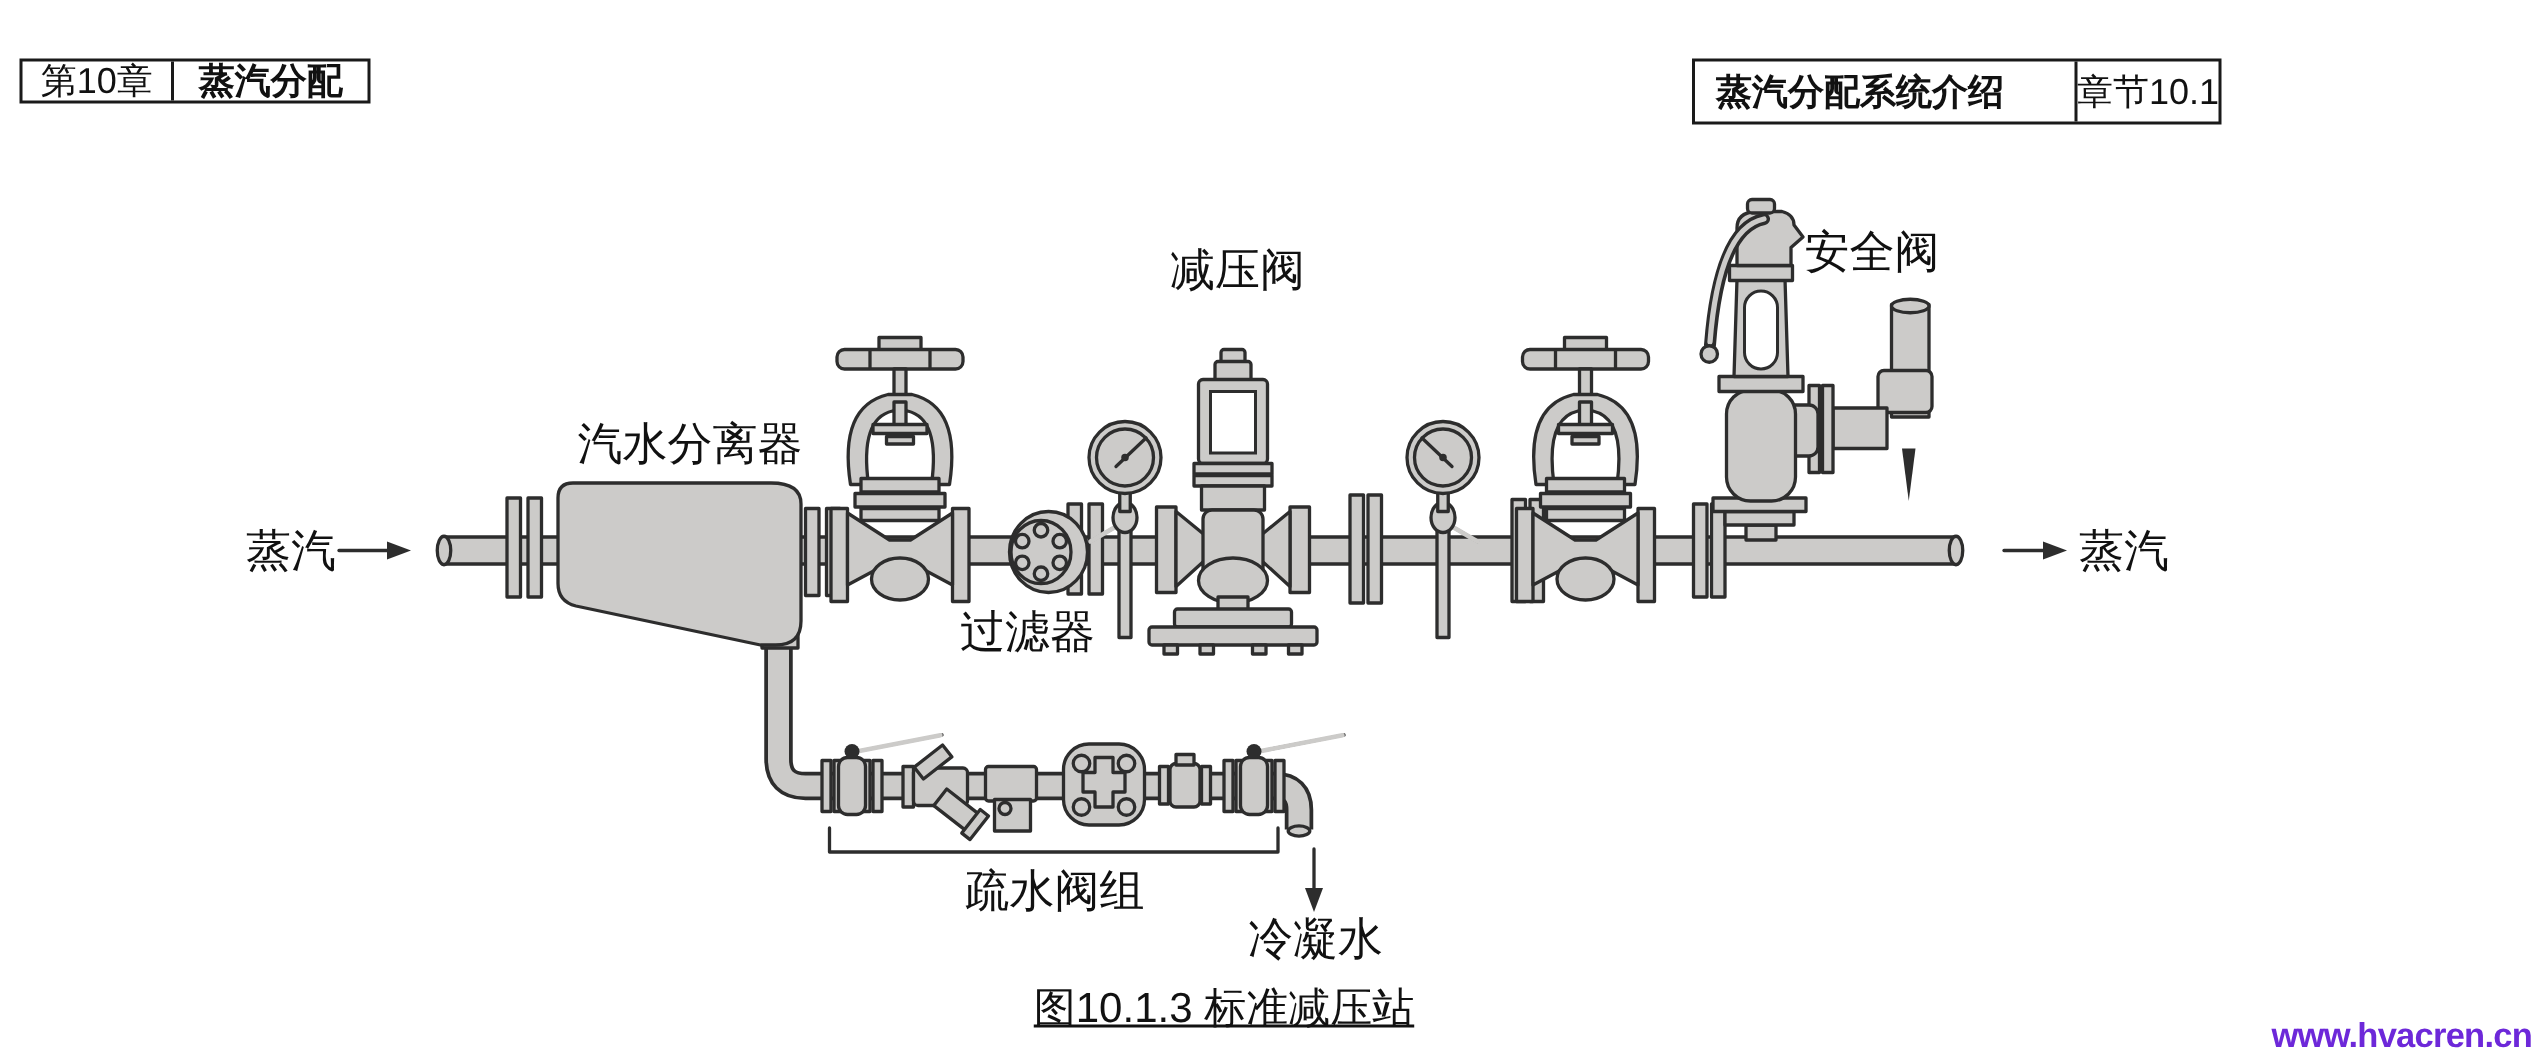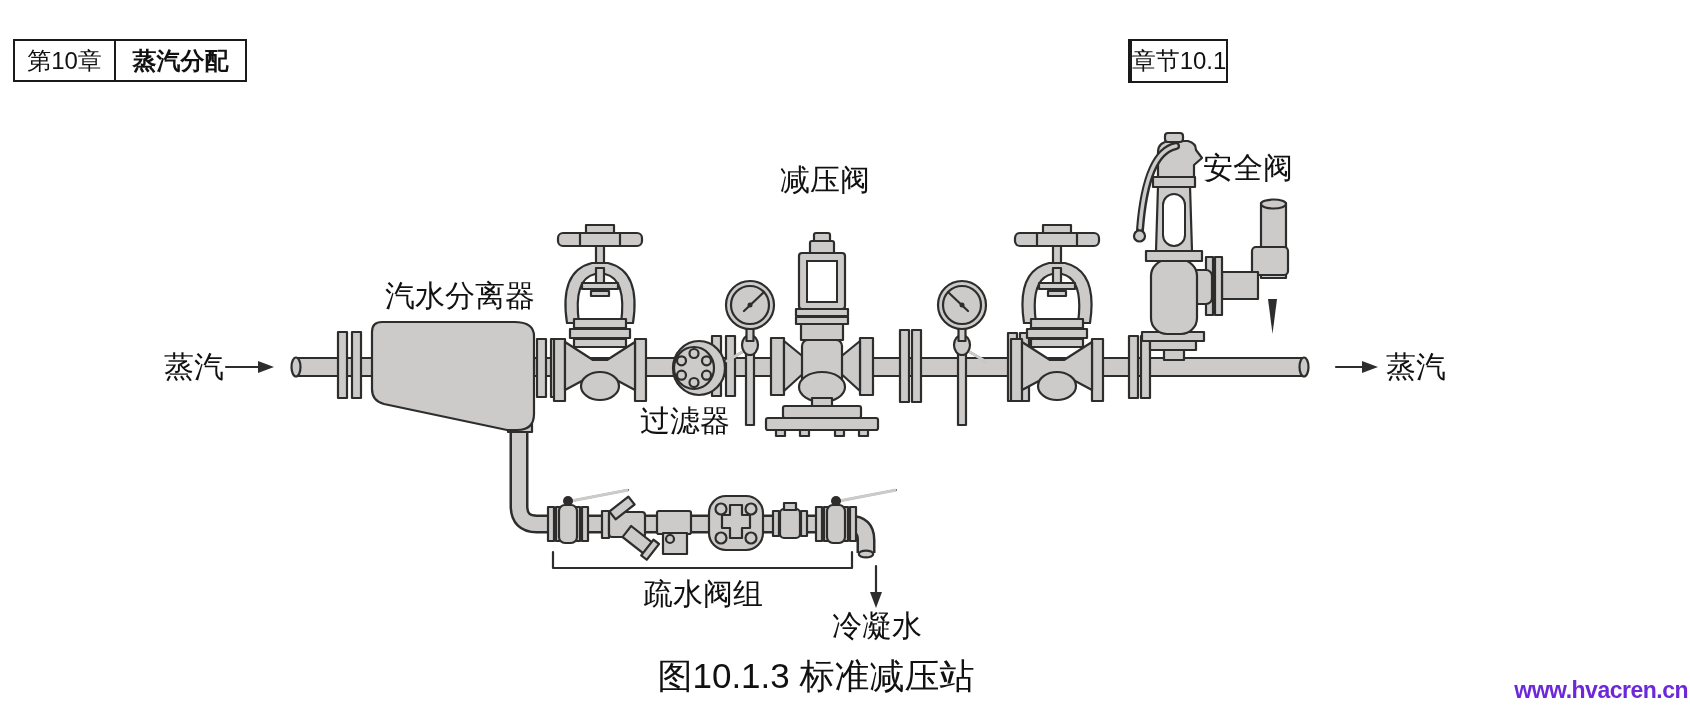--- a/index.html
+++ b/index.html
@@ -3,48 +3,49 @@
 <meta charset="utf-8">
 <style>
   html,body{margin:0;padding:0;background:#fff;}
   .page{position:relative;width:1690px;height:708px;background:#fff;overflow:hidden;
         font-family:"Liberation Sans",sans-serif;color:#111;}
   
   .hbox{position:absolute;display:flex;border:2px solid #1a1a1a;box-sizing:border-box;background:#fff;}
   .hcell{display:flex;align-items:center;justify-content:center;font-size:24px;box-sizing:border-box;white-space:nowrap;}
   .hdiv{border-left:2px solid #1a1a1a;}
   .bold{font-weight:bold;}
-  #hbox-left{left:13px;top:39px;height:43px;}
+  #hbox-left{left:13px;top:39px;height:30px;}
   #hbox-left .c1{width:99px;}
   #hbox-left .c2{width:131px;}
   #hbox-right{left:1128px;top:39px;height:44px;}
   #hbox-right .c1{width:253px;justify-content:flex-start;padding-left:14px;}
   #hbox-right .c2{width:96px;}
   
   svg{position:absolute;left:0;top:0;}
   .eq{fill:#cccbc9;stroke:#2d2d2d;stroke-width:2.2;stroke-linejoin:round;}
   .ln{fill:none;stroke:#2d2d2d;stroke-width:2.2;stroke-linejoin:round;stroke-linecap:round;}
   .dk{fill:#2d2d2d;stroke:none;}
   .wh{fill:#ffffff;stroke:#2d2d2d;stroke-width:2;}
   text.lbl{font-family:"Liberation Sans",sans-serif;font-size:30px;fill:#111;text-anchor:middle;}
-  .caption{position:absolute;left:616px;top:653px;width:400px;text-align:center;font-size:35px;color:#111;}
+  .caption{position:absolute;left:616px;top:653px;width:400px;text-align:center;font-size:28px;color:#111;text-decoration:underline;}
   .watermark{position:absolute;left:1508px;top:677px;width:180px;text-align:right;
              font-size:23px;font-weight:bold;color:#6d28d9;letter-spacing:-0.5px;}
 </style>
 </head>
 <body>
 
 <div class="page">
 
   <div class="hbox" id="hbox-left">
     <div class="hcell c1">第10章</div>
     <div class="hcell c2 hdiv bold">蒸汽分配</div>
   </div>
 
   <div class="hbox" id="hbox-right">
+    <div class="hcell c1 bold">蒸汽分配系统介绍</div>
     <div class="hcell c2 hdiv">章节10.1</div>
   </div>
 
   <svg width="1690" height="708" viewBox="0 0 1690 708">
     <defs>
       <g id="globe-valve">
         <rect x="-14" y="-142" width="28" height="9" class="eq"></rect>
         <rect x="-42" y="-134" width="84" height="13" rx="5" class="eq"></rect>
         <line x1="-20" y1="-133" x2="-20" y2="-122" class="ln"></line>
         <line x1="20" y1="-133" x2="20" y2="-122" class="ln"></line>

